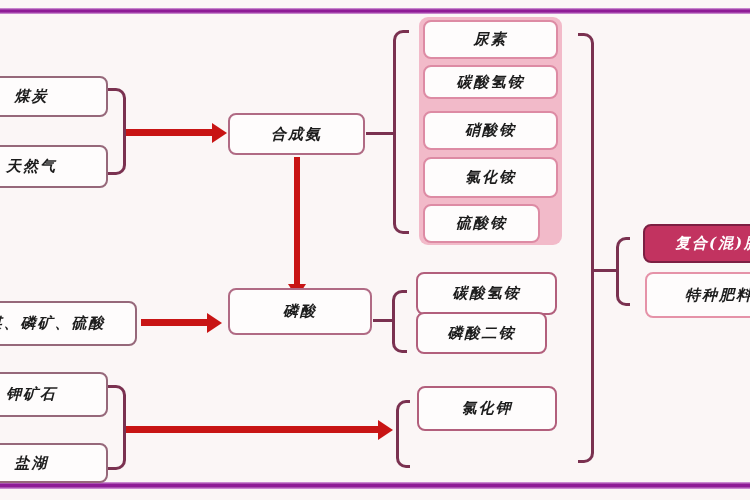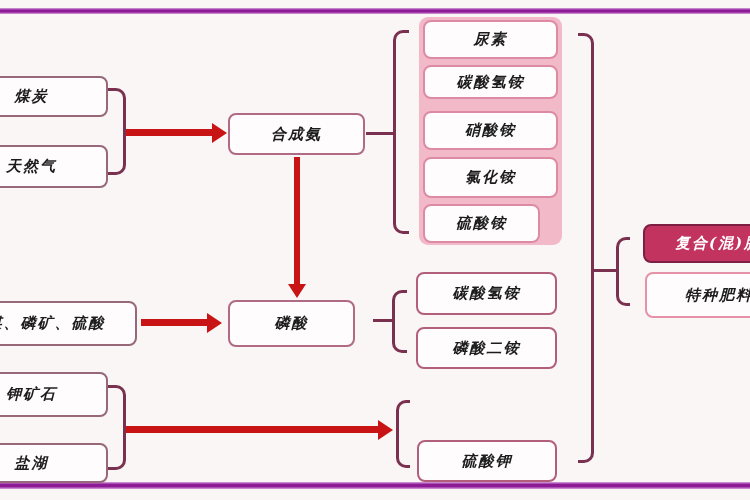--- a/index.html
+++ b/index.html
@@ -57,33 +57,33 @@
   <div class="node prod" style="left:423px;top:65px;width:135px;height:34px;">碳酸氢铵</div>
   <div class="node prod" style="left:423px;top:111px;width:135px;height:39px;">硝酸铵</div>
   <div class="node prod" style="left:423px;top:157px;width:135px;height:41px;">氯化铵</div>
   <div class="node prod" style="left:423px;top:204px;width:117px;height:39px;">硫酸铵</div>
   <div class="br br-left" style="left:393px;top:30px;width:16px;height:204px;"></div>
   <div class="tick" style="left:366px;top:132px;width:28px;"></div>
 
   <div class="node" style="left:-45px;top:301px;width:182px;height:45px;">煤、磷矿、硫酸</div>
   <div class="shaft-h" style="left:141px;top:319px;width:68px;height:7px;"></div>
   <div class="head-right" style="left:207px;top:313px;"></div>
-  <div class="node mid" style="left:228px;top:300px;width:127px;height:47px;">磷酸</div>
+  <div class="node mid" style="left:228px;top:288px;width:144px;height:47px;">磷酸</div>
   <div class="br br-left" style="left:392px;top:290px;width:15px;height:63px;"></div>
   <div class="tick" style="left:373px;top:319px;width:19px;"></div>
   <div class="node sub" style="left:416px;top:272px;width:141px;height:43px;">碳酸氢铵</div>
-  <div class="node sub" style="left:416px;top:327px;width:141px;height:42px;">磷酸二铵</div>
+  <div class="node sub" style="left:416px;top:312px;width:131px;height:42px;">磷酸二铵</div>
 
   <div class="node" style="left:-45px;top:372px;width:153px;height:45px;">钾矿石</div>
   <div class="node" style="left:-45px;top:443px;width:153px;height:40px;">盐湖</div>
   <div class="br br-right" style="left:108px;top:385px;width:18px;height:85px;"></div>
   <div class="shaft-h" style="left:126px;top:426px;width:254px;height:7px;"></div>
   <div class="head-right" style="left:378px;top:420px;"></div>
   <div class="br br-left" style="left:396px;top:400px;width:14px;height:68px;"></div>
-  <div class="node sub" style="left:417px;top:440px;width:140px;height:42px;">硫酸钾</div>
+  <div class="node sub" style="left:417px;top:386px;width:140px;height:45px;">氯化钾</div>
 
   <div class="br br-right" style="left:578px;top:33px;width:16px;height:430px;"></div>
   <div class="tick" style="left:593px;top:269px;width:24px;"></div>
   <div class="br br-left" style="left:616px;top:237px;width:14px;height:69px;"></div>
   <div class="node filled" style="left:643px;top:224px;width:150px;height:39px;">复合(混)肥</div>
   <div class="node special" style="left:645px;top:272px;width:148px;height:46px;">特种肥料</div>
 
 </div>
 
 </body></html>

